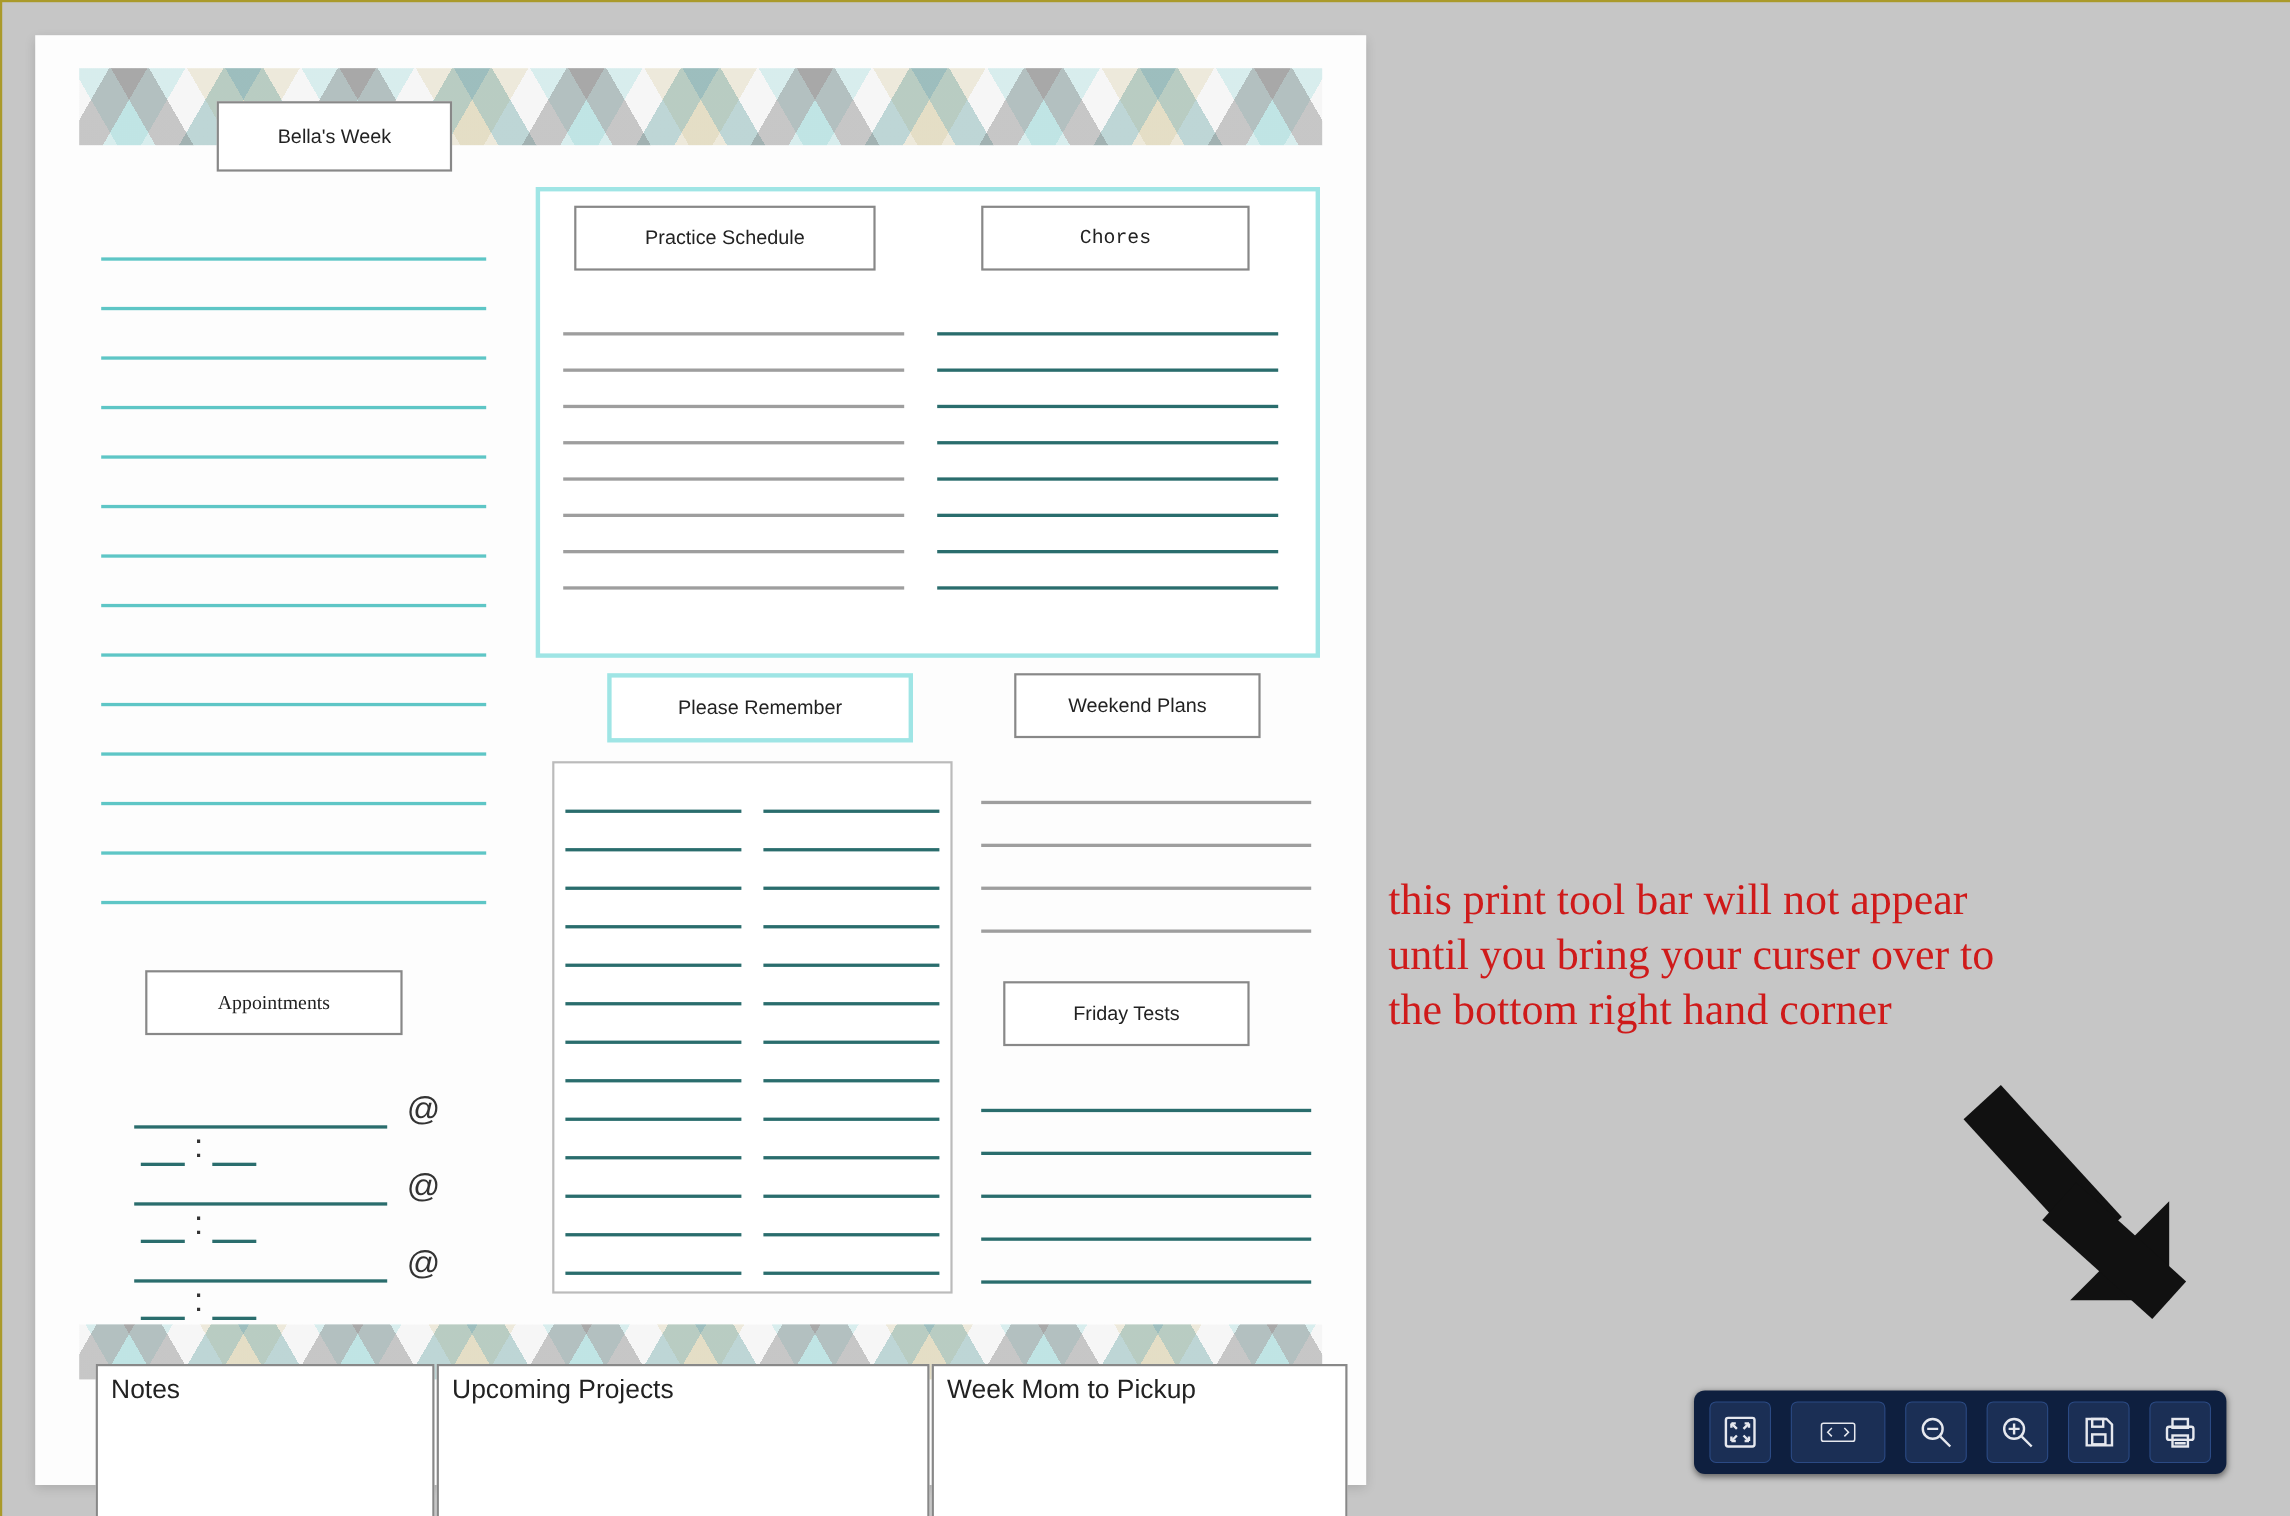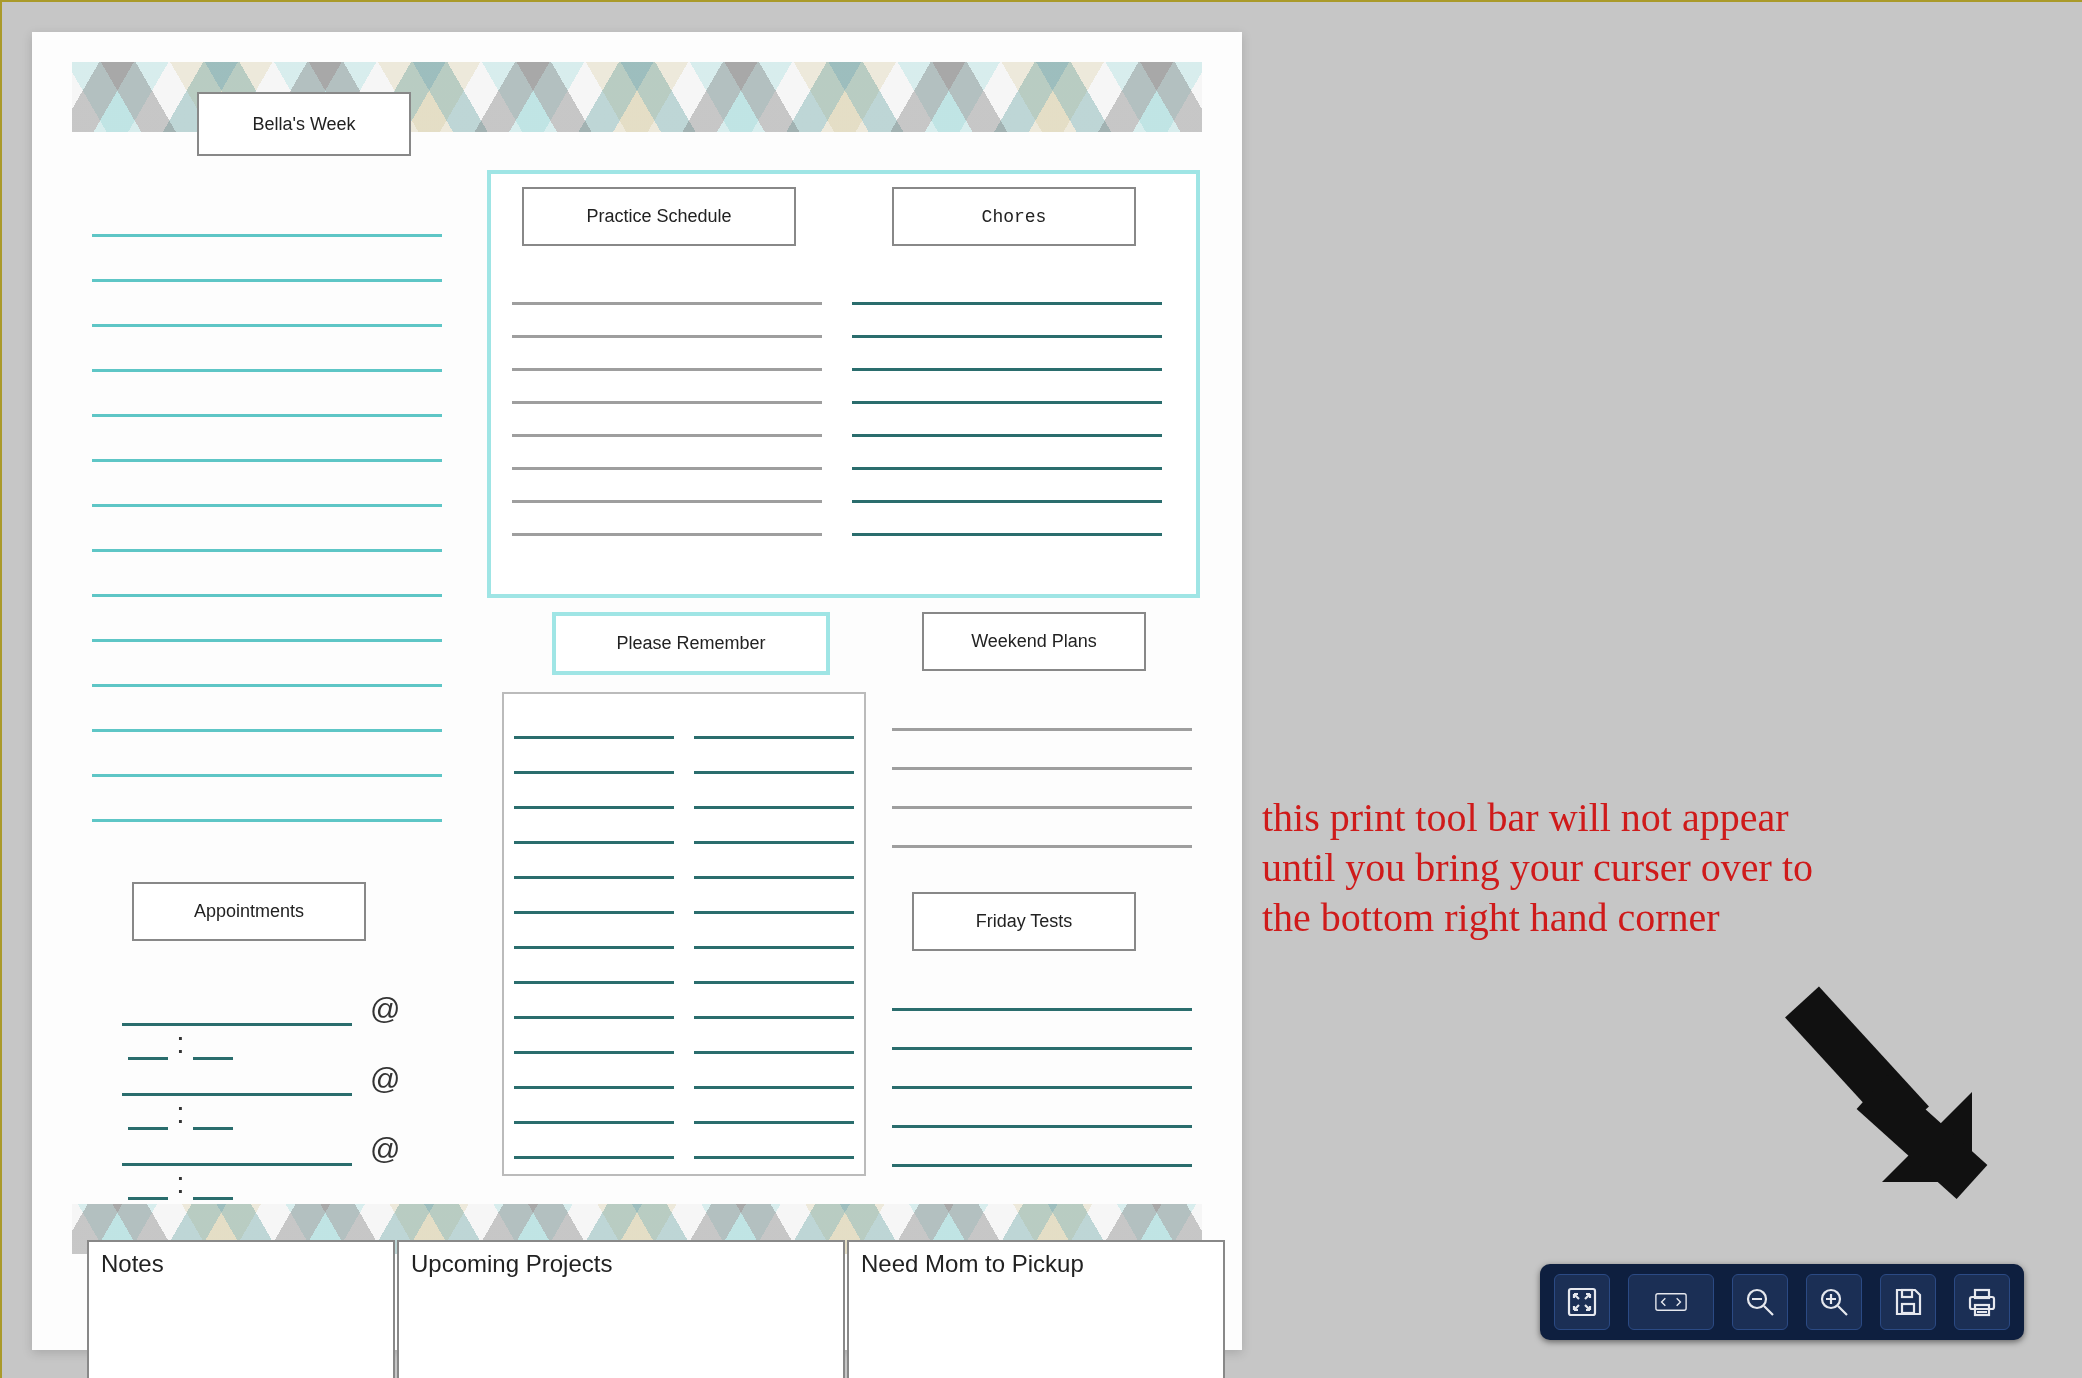--- a/index.html
+++ b/index.html
@@ -180,21 +180,21 @@
     </div>
   </div>
 
   <div class="right-lines" style="top:660px;">
     <div class="rule-line grey"></div>
       <div class="rule-line grey"></div>
       <div class="rule-line grey"></div>
     <div class="rule-line grey"></div>
   </div>
 
-  <div class="box" style="left:100px;top:850px;width:230px;height:55px;">
+  <div class="box" style="left:100px;top:850px;width:230px;height:55px;font-family:Liberation Serif, serif;">
     <span>Appointments</span>
   </div>
 
   <div class="appt-row" style="top:960px;">
     <span class="appt-seg" style="width:230px;"></span>
     <span class="at">@</span>
     <span class="appt-seg" style="width:40px;margin-left:6px;"></span>
     <span>:</span>
     <span class="appt-seg" style="width:40px;"></span>
   </div>
@@ -224,21 +224,21 @@
       <div class="rule-line darkteal"></div>
   </div>
 
   <div class="footer-box" style="left:55px;width:280px;">
     <span>Notes</span>
   </div>
   <div class="footer-box" style="left:365px;width:420px;">
     <span>Upcoming Projects</span>
   </div>
   <div class="footer-box" style="left:815px;width:350px;">
-    <span>Need Mom to Pickup</span>
+    <span>Week Mom to Pickup</span>
   </div>
 
 </div>
 
 <div class="note">
   <div>this print tool bar will not appear</div>
   <div>until you bring your curser over to</div>
   <div>the bottom right hand corner</div>
 </div>
 

